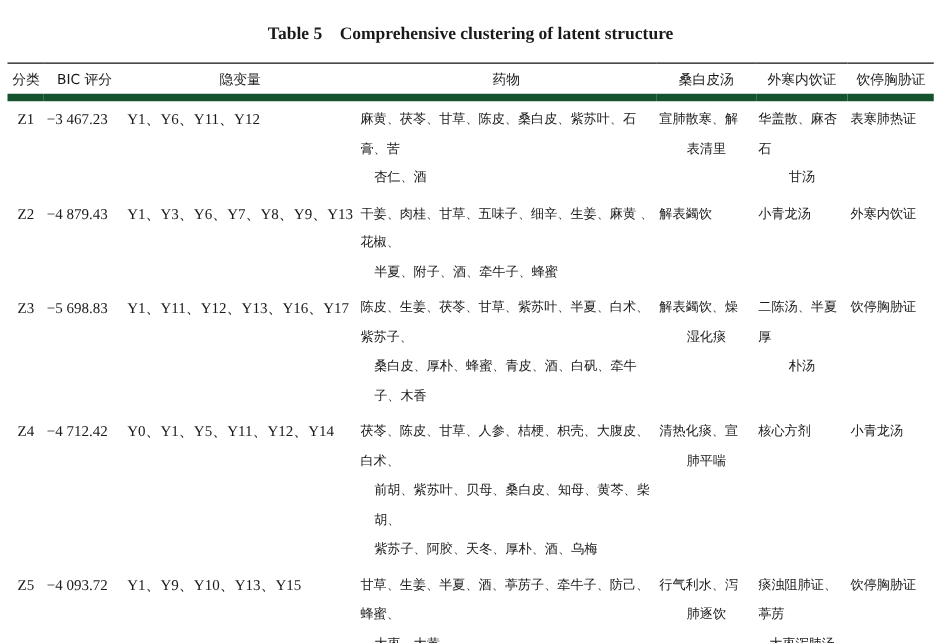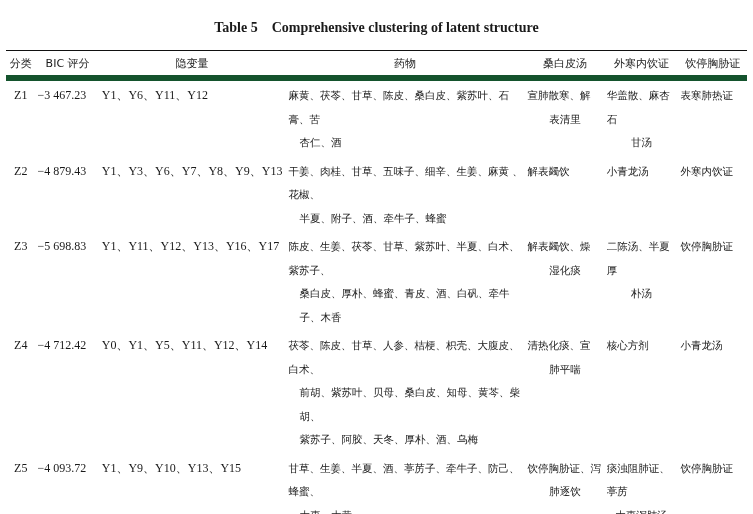--- a/index.html
+++ b/index.html
@@ -139,21 +139,21 @@
       </tr>
       <tr>
         <td class="cls">Z5</td>
         <td class="num">−4 093.72</td>
         <td class="vars">Y1、Y9、Y10、Y13、Y15</td>
         <td class="drugs">
           <span class="drug-line">甘草、生姜、半夏、酒、葶苈子、牵牛子、防己、蜂蜜、</span>
           <span class="drug-line indent">大枣、大黄</span>
         </td>
         <td class="effect">
-          <span class="wrap-line">饮停胸胁证、泻</span>
+          <span class="wrap-line">行气利水、泻</span>
           <span class="center-line">肺逐饮</span>
         </td>
         <td class="formula">
           <span class="wrap-line">痰浊阻肺证、葶苈</span>
           <span class="center-line">大枣泻肺汤</span>
         </td>
         <td class="syndrome">饮停胸胁证</td>
       </tr>
     </tbody>
 </table>

